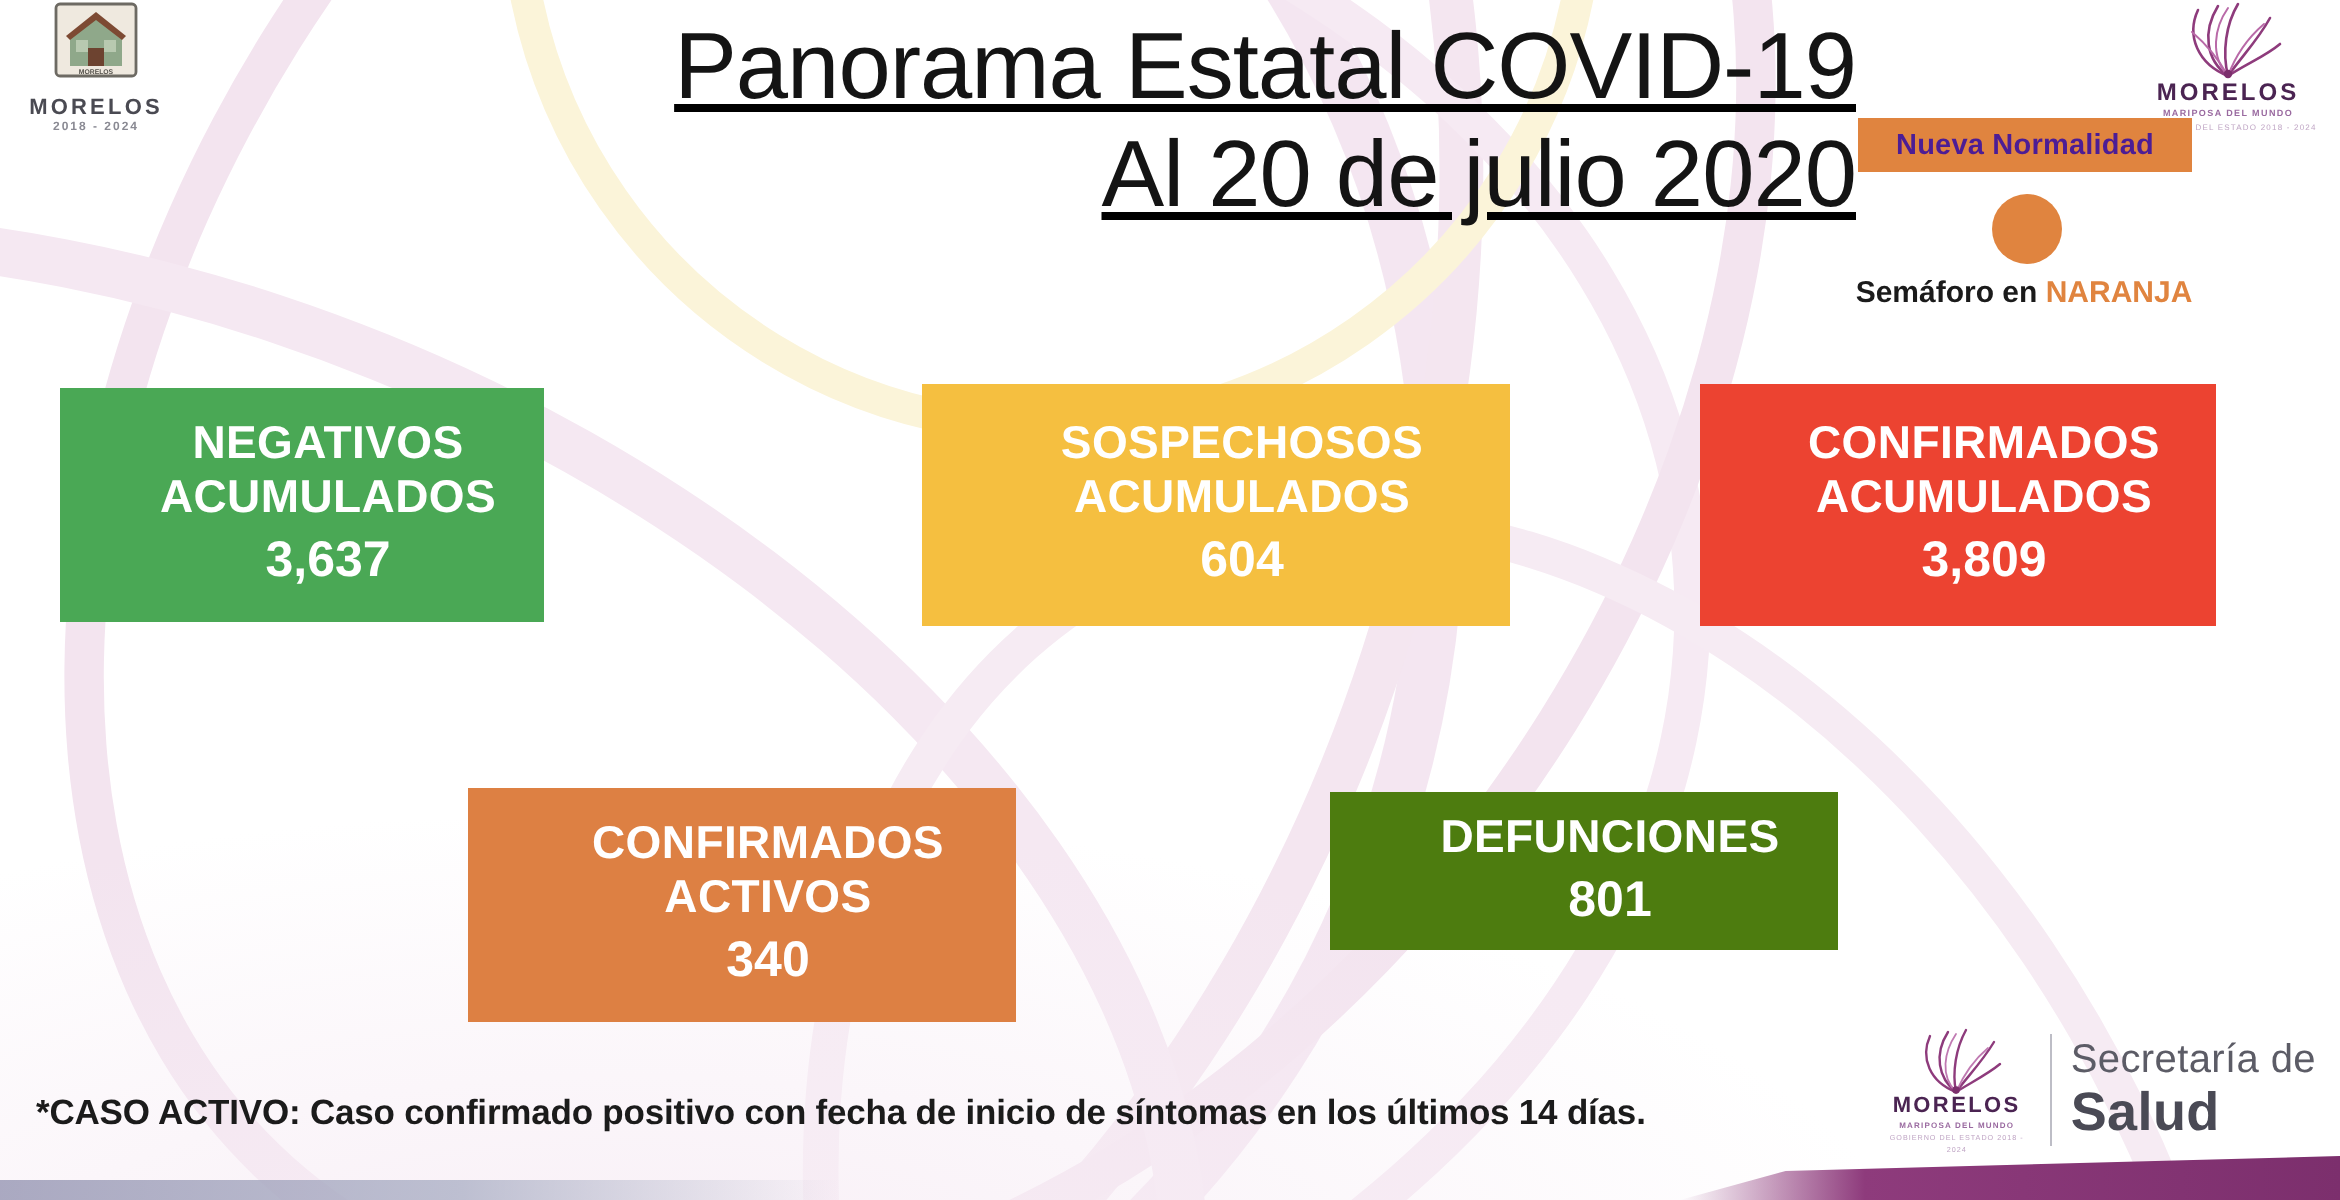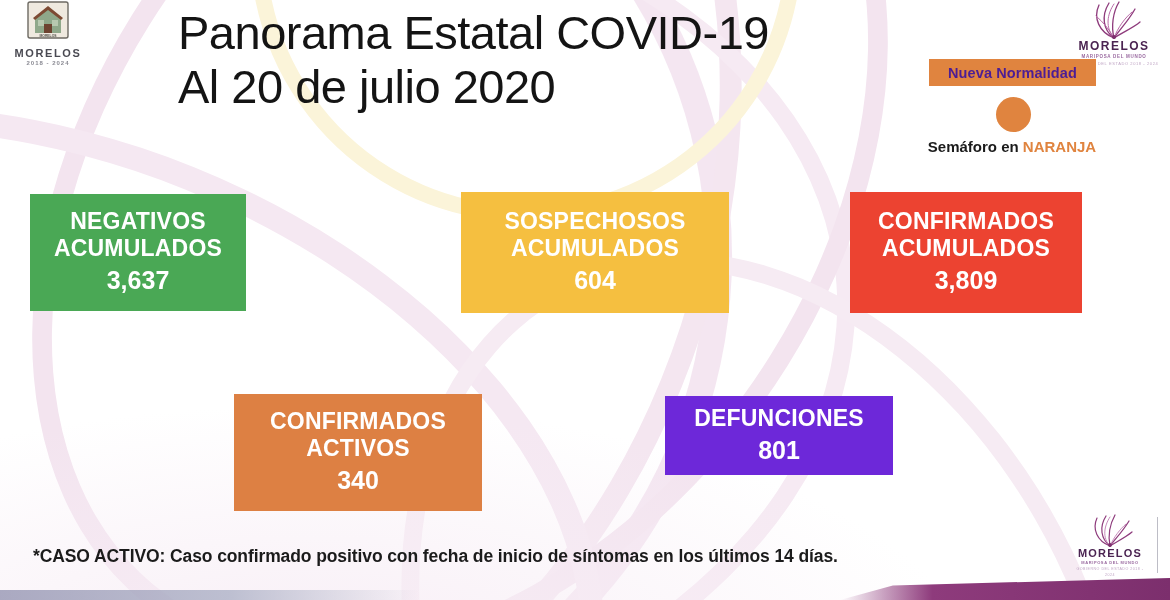--- a/index.html
+++ b/index.html
@@ -97,24 +97,25 @@
     position: absolute;
     right: 0; bottom: 0;
     width: 330px; height: 22px;
     background: linear-gradient(90deg, rgba(150,54,126,0) 0%, #8e3b7c 28%, #7c2f6d 100%);
     clip-path: polygon(0% 100%, 16% 34%, 100% 0%, 100% 100%);
   }
 
   
   .title-block {
     position: absolute;
-    left: 178px;
+    left: 168px;
     top: 6px;
     width: 760px;
-    text-align: left;
+    text-align: right;
+    text-decoration: underline;
   }
   .title-line {
     font-size: 47px;
     line-height: 1.14;
     font-weight: 400;
     color: #141414;
     letter-spacing: -0.5px;
     white-space: nowrap;
   }
 
@@ -214,45 +215,46 @@
 
   
   .stat {
     position: absolute;
     display: flex;
     flex-direction: column;
     align-items: center;
     justify-content: center;
     color: #ffffff;
     text-align: center;
+    padding-left: 26px;
   }
   .stat-label {
     font-size: 23px;
     font-weight: 700;
     line-height: 1.18;
     letter-spacing: .2px;
     white-space: pre-line;
   }
   .stat-value {
     font-size: 25px;
     font-weight: 700;
     line-height: 1.3;
     margin-top: 2px;
   }
 
   .stat-negativos   { left: 30px;  top: 194px; width: 216px; height: 117px; background: #4aa855; }
   .stat-sospechosos { left: 461px; top: 192px; width: 268px; height: 121px; background: #f5bf40; }
   .stat-confirmados { left: 850px; top: 192px; width: 232px; height: 121px; background: #ec4331; }
   .stat-activos     { left: 234px; top: 394px; width: 248px; height: 117px; background: #dd8043; }
-  .stat-defunciones { left: 665px; top: 396px; width: 228px; height: 79px;  background: #6d28d9; text-align: right; }
+  .stat-defunciones { left: 665px; top: 396px; width: 228px; height: 79px;  background: #4d7c0f; text-align: right; }
 
   
   .footnote {
     position: absolute;
-    left: 33px;
+    left: 18px;
     top: 546px;
     font-size: 17.5px;
     font-weight: 700;
     color: #1b1b1b;
     letter-spacing: -0.1px;
     white-space: nowrap;
   }
 
   
   .salud {
@@ -421,18 +423,22 @@
           <path d="M25 34 C 29 25, 35 17, 41 12"></path>
         </g>
         <circle cx="25" cy="33" r="1.9" fill="#7c2f6d"></circle>
       </svg>
       <div class="salud-morelos">MORELOS</div>
       <div class="salud-sub">MARIPOSA DEL MUNDO</div>
       <div class="salud-gov">GOBIERNO DEL ESTADO
 2018 - 2024</div>
     </div>
     <div class="salud-divider"></div>
+    <div class="salud-text">
+      <div class="salud-line1">Secretaría de</div>
+      <div class="salud-line2">Salud</div>
+    </div>
   </div>
 
   <div class="bar-left"></div>
   <div class="bar-right"></div>
 
 </div>
 
 </body></html>

